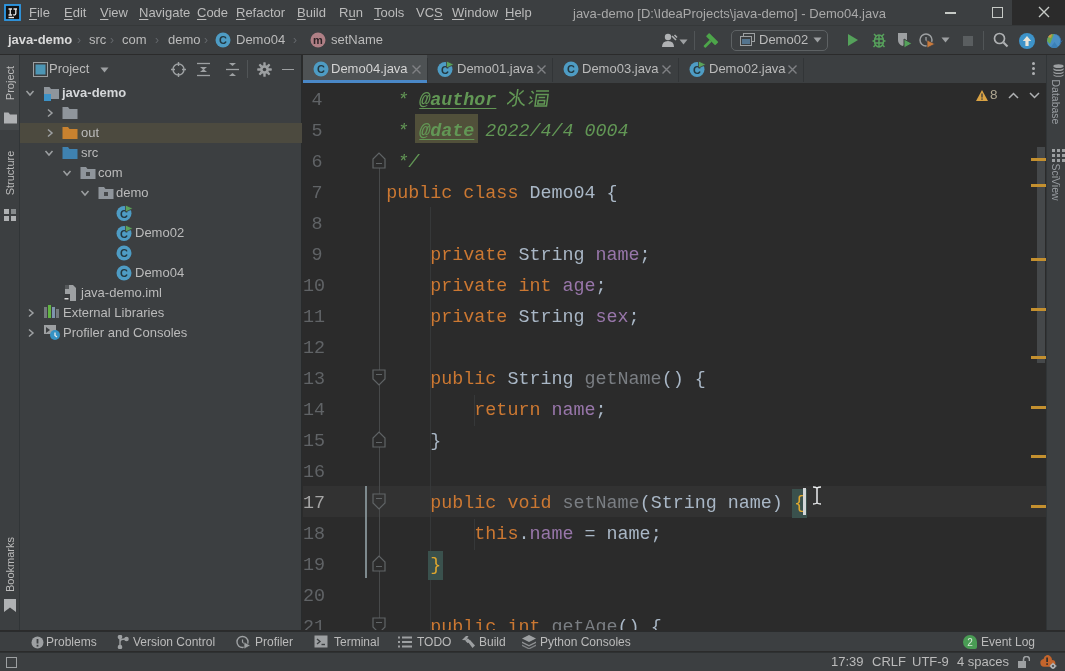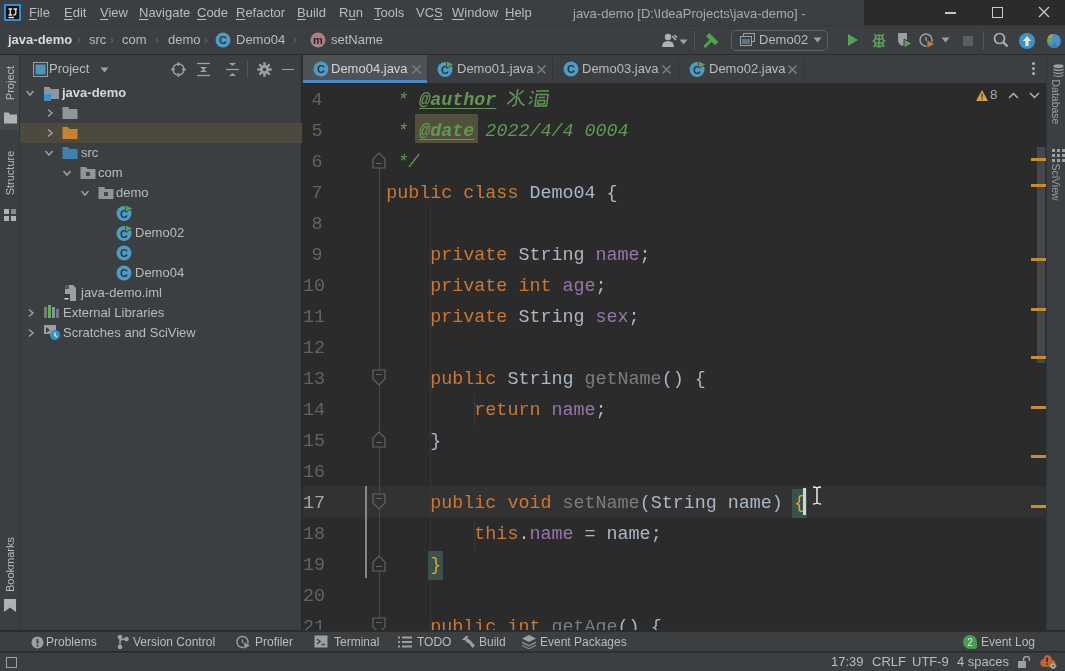--- a/index.html
+++ b/index.html
@@ -1,20 +1,20 @@
 <!DOCTYPE html>
 <html><head>
 <meta charset="utf-8">
 <style>
   html,body{margin:0;padding:0;background:#2B2B2B;}
   #app{position:relative;width:1065px;height:671px;overflow:hidden;background:#2B2B2B;
        font-family:"Liberation Sans",sans-serif;-webkit-font-smoothing:antialiased;}
   .abs{position:absolute;}
   
-  #titlebar{position:absolute;left:0;top:0;width:864px;height:26px;background:#3C3F41;}
+  #titlebar{position:absolute;left:0;top:0;width:1012px;height:26px;background:#3C3F41;}
   .menuitem{position:absolute;top:0;height:26px;line-height:26px;font-size:13px;color:#BBBBBB;}
   .menuitem u{text-decoration:underline;text-underline-offset:2px;}
   #wtitle{position:absolute;left:573px;top:0;height:26px;line-height:27px;font-size:13px;color:#A9A9A9;}
   
   #navbar{position:absolute;left:0;top:26px;width:1065px;height:28px;background:#3C3F41;border-bottom:1px solid #2B2B2B;}
   .bc{position:absolute;top:0;height:28px;line-height:28px;font-size:13px;color:#BBBBBB;}
   .bcsep{color:#63676B;font-size:12px;}
   
   #leftstripe{position:absolute;left:0;top:55px;width:20px;height:575px;background:#3C3F41;border-right:1px solid #313537;box-sizing:border-box;}
   .vlabel{position:absolute;font-size:11px;color:#BBBBBB;white-space:nowrap;transform:rotate(-90deg);transform-origin:center;}
@@ -247,28 +247,29 @@
               <rect x="11.8" y="6.3" width="3" height="2.4" rx="0.6"></rect>
             </g>
           </g>
           <circle cx="7.5" cy="7.5" r="1.8" fill="#3C3F41"></circle>
         </g>
       </svg>
     <div class="abs" style="left:262px;top:13.5px;width:12px;height:1.5px;background:#9DA0A2"></div>
 
     <div class="trow" style="top:68px;background:#4C4A3F"></div>
     <div class="trow" style="top:28px"><span class="abs" style="left:42px;font-weight:bold;color:#D5D7D9">java-demo</span></div>
+    <div class="trow" style="top:68px"><span class="abs" style="left:61px">out</span></div>
     <div class="trow" style="top:88px"><span class="abs" style="left:61px">src</span></div>
     <div class="trow" style="top:108px"><span class="abs" style="left:78px">com</span></div>
     <div class="trow" style="top:128px"><span class="abs" style="left:96px">demo</span></div>
     <div class="trow" style="top:168px"><span class="abs" style="left:115px">Demo02</span></div>
     <div class="trow" style="top:208px"><span class="abs" style="left:115px">Demo04</span></div>
     <div class="trow" style="top:228px"><span class="abs" style="left:61px">java-demo.iml</span></div>
     <div class="trow" style="top:248px"><span class="abs" style="left:43px">External Libraries</span></div>
-    <div class="trow" style="top:268px"><span class="abs" style="left:43px">Scratches and SciView</span></div>
+    <div class="trow" style="top:268px"><span class="abs" style="left:43px">Profiler and Consoles</span></div>
 
     <svg class="abs" style="left:4px;top:32px" width="12" height="12" viewBox="0 0 12 12">
         <path d="M2.5 4 L6 8 L9.5 4" stroke="#9DA0A2" stroke-width="1.5" fill="none"></path>
       </svg>
     <svg class="abs" style="left:24px;top:52px" width="12" height="12" viewBox="0 0 12 12">
         <path d="M4 2.5 L8 6 L4 9.5" stroke="#9DA0A2" stroke-width="1.5" fill="none"></path>
       </svg>
     <svg class="abs" style="left:24px;top:72px" width="12" height="12" viewBox="0 0 12 12">
         <path d="M4 2.5 L8 6 L4 9.5" stroke="#9DA0A2" stroke-width="1.5" fill="none"></path>
       </svg>
@@ -543,21 +544,21 @@
         <path d="M7 7 L9 5 L14 10.5 L11.5 13 Z" fill="#9DA0A2"></path>
       </svg>
     <span class="botitem" style="left:479px">Build</span>
     <svg class="abs" style="left:522px;top:3px" width="14" height="14" viewBox="0 0 14 14">
         <g fill="#9DA0A2">
           <path d="M7 0 L14 3.5 L7 7 L0 3.5 Z"></path>
           <path d="M0 6.5 L7 10 L14 6.5 L14 8 L7 11.5 L0 8 Z" opacity="0.85"></path>
           <path d="M0 9.5 L7 13 L14 9.5 L14 11 L7 14.5 L0 11 Z" opacity="0.7"></path>
         </g>
       </svg>
-    <span class="botitem" style="left:540px">Event Packages</span>
+    <span class="botitem" style="left:540px">Python Consoles</span>
     <svg class="abs" style="left:963px;top:3px" width="14" height="14" viewBox="0 0 14 14">
         <path d="M7 0 h0 a7 7 0 0 0 0 14 h5 a2 2 0 0 0 2 -2 V7 A7 7 0 0 0 7 0 z" fill="#499C54"></path>
         <text x="7" y="11" font-size="10" font-family="Liberation Sans" fill="#D8E8D8" text-anchor="middle">2</text>
       </svg>
     <span class="botitem" style="left:981px">Event Log</span>
   </div>
   <div id="statusbar">
     <div class="abs" style="left:6px;top:4px;width:9px;height:9px;border:1.3px solid #9DA0A2"></div>
     <span class="stitem" style="left:831px">17:39</span>
     <span class="stitem" style="left:872px">CRLF</span>

